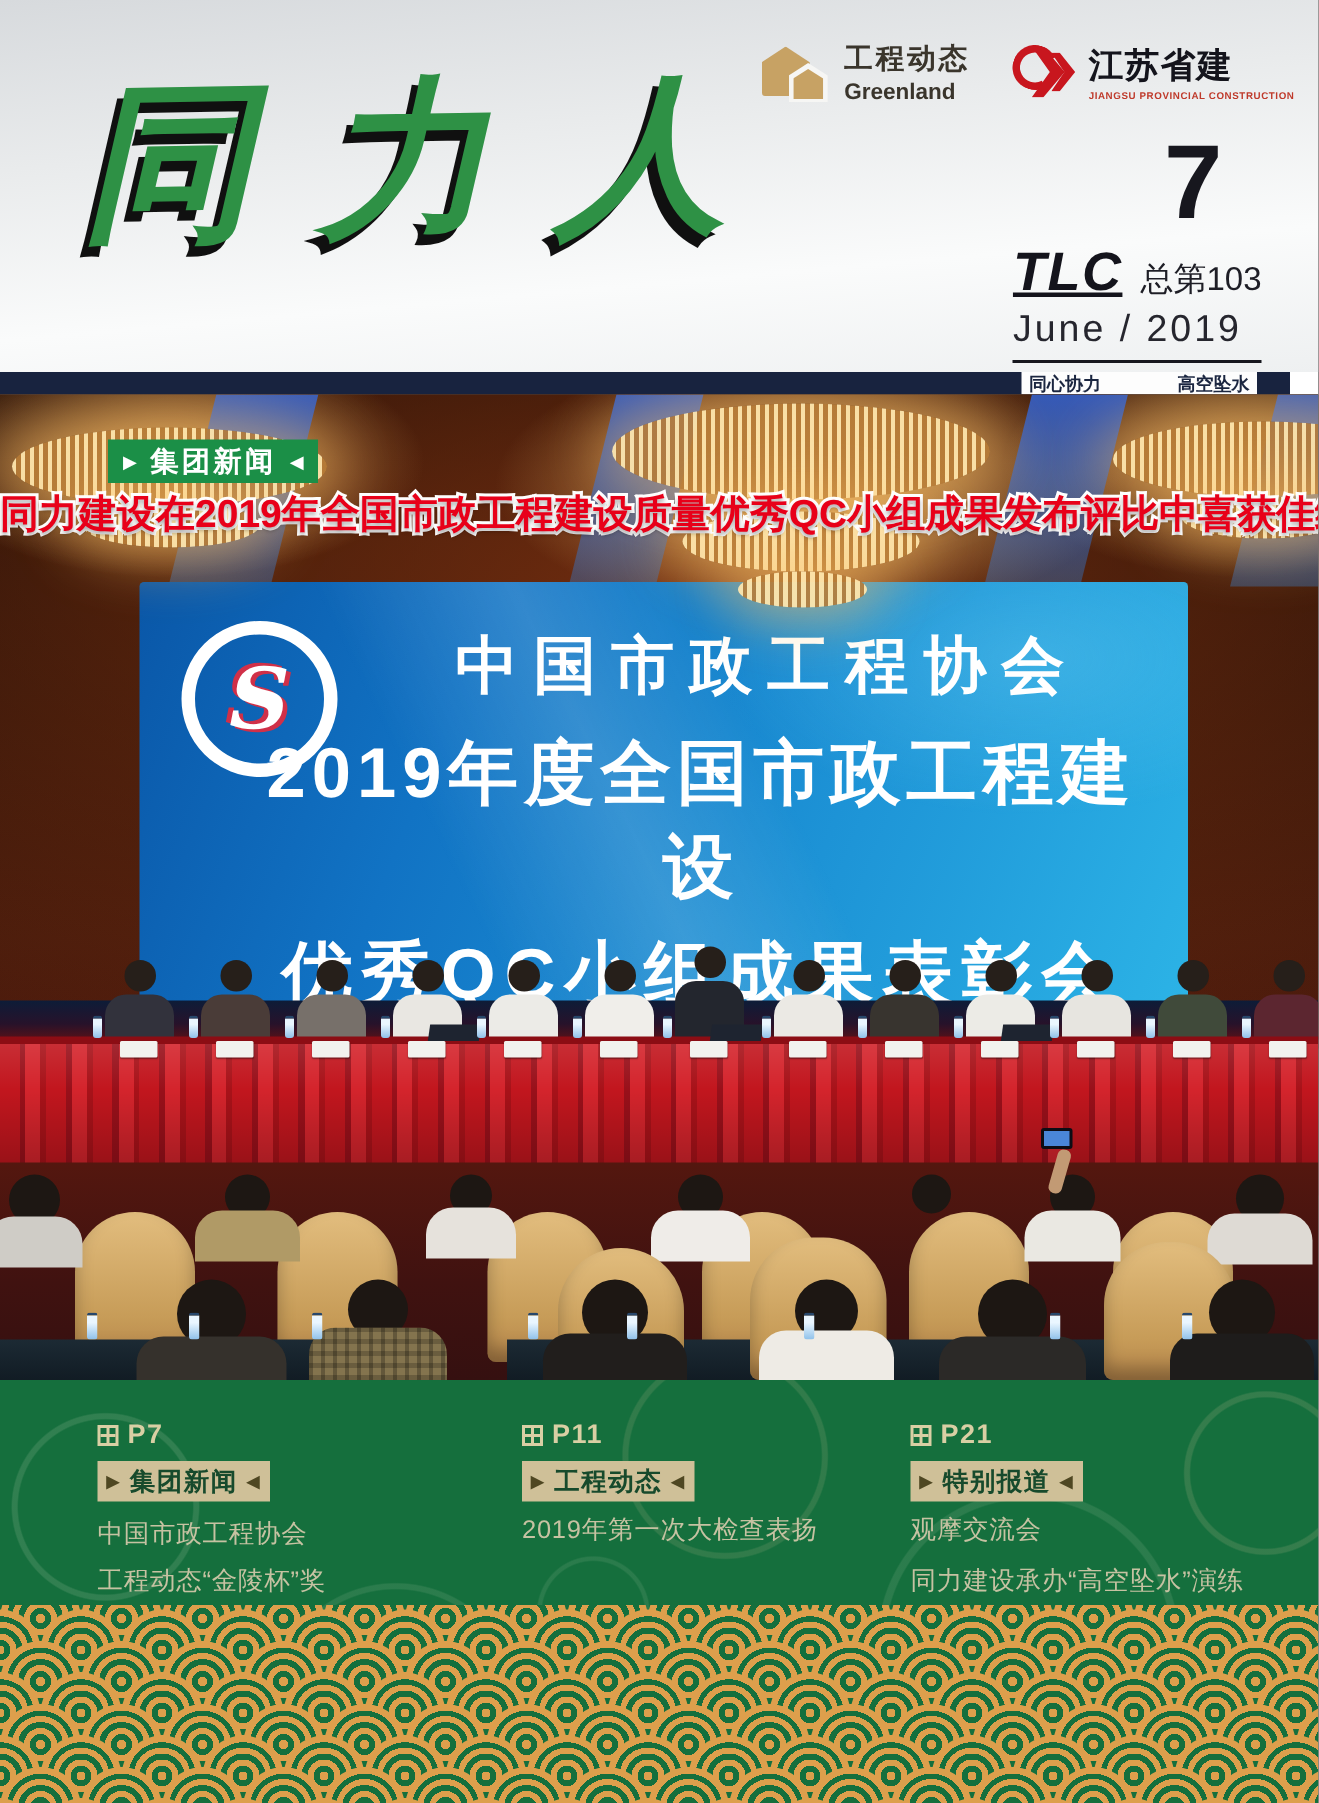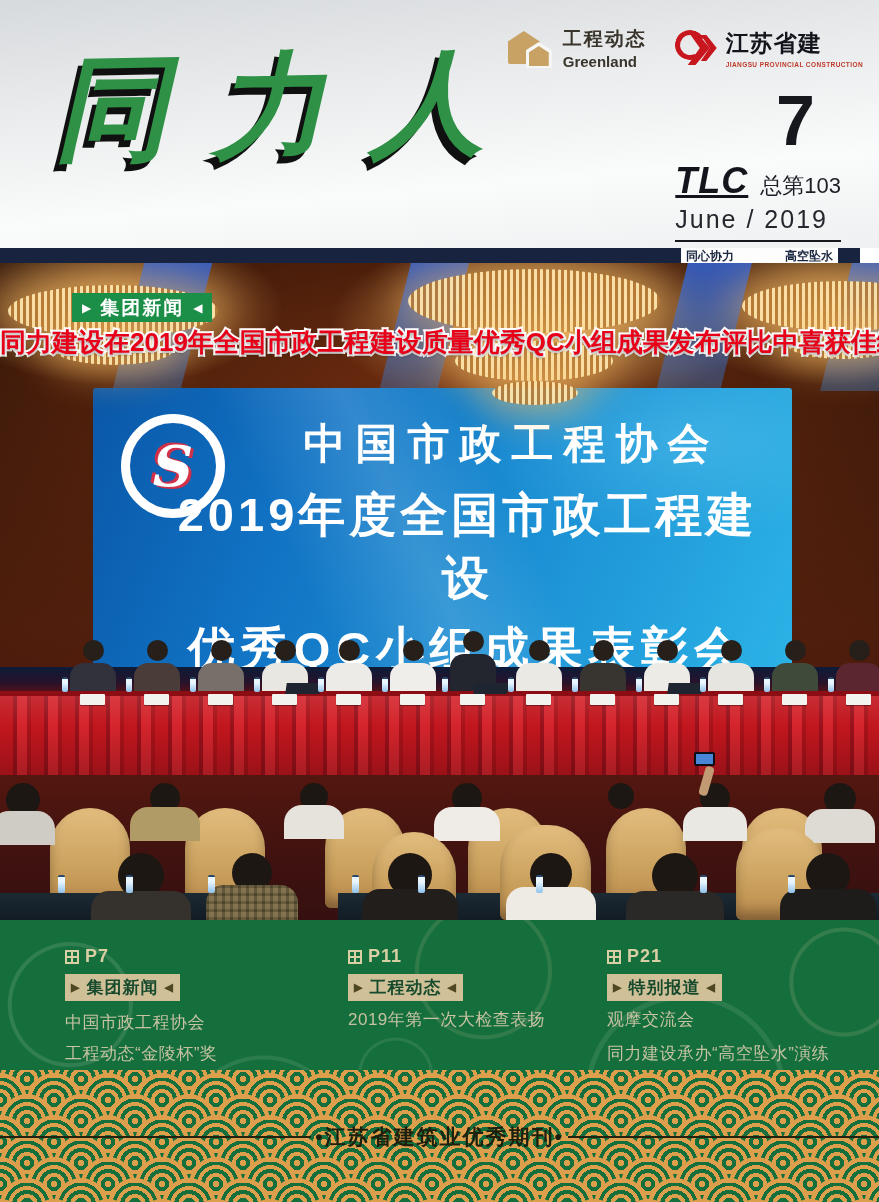--- a/index.html
+++ b/index.html
@@ -546,19 +546,14 @@
         <div class="wave-circle" style="left: 405px; top: 129px;"></div>
         <div class="wave-circle" style="left: 459px; top: 129px;"></div>
         <div class="wave-circle" style="left: 513px; top: 129px;"></div>
         <div class="wave-circle" style="left: 567px; top: 129px;"></div>
         <div class="wave-circle" style="left: 621px; top: 129px;"></div>
         <div class="wave-circle" style="left: 675px; top: 129px;"></div>
         <div class="wave-circle" style="left: 729px; top: 129px;"></div>
         <div class="wave-circle" style="left: 783px; top: 129px;"></div>
         <div class="wave-circle" style="left: 837px; top: 129px;"></div>
       </div>
-    <div class="f-rule">
-      <div class="ln"></div>
-      <div class="txt">•江苏省建筑业优秀期刊•</div>
-      <div class="ln"></div>
-    </div>
   </div>
 </div>
 
 </body></html>

